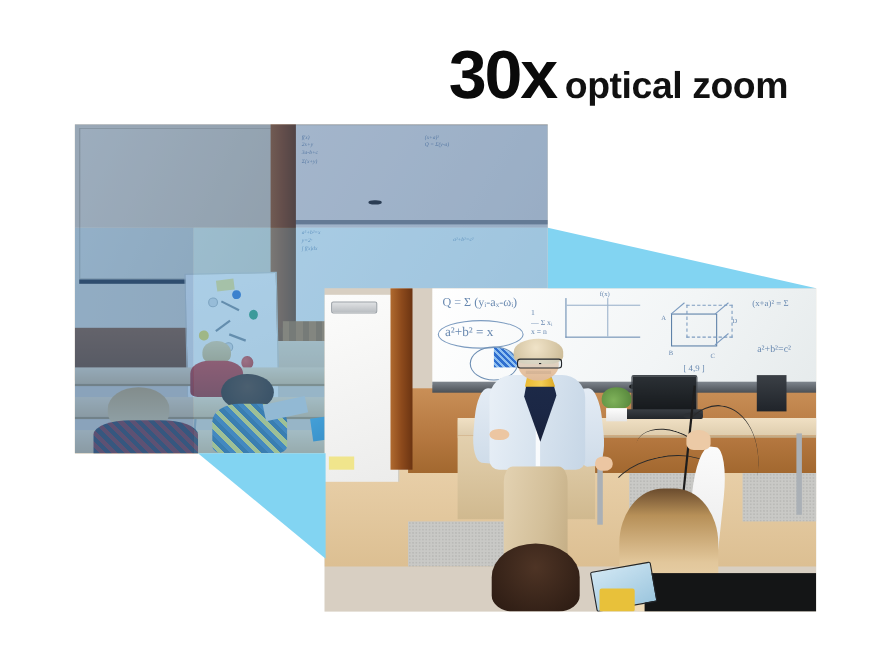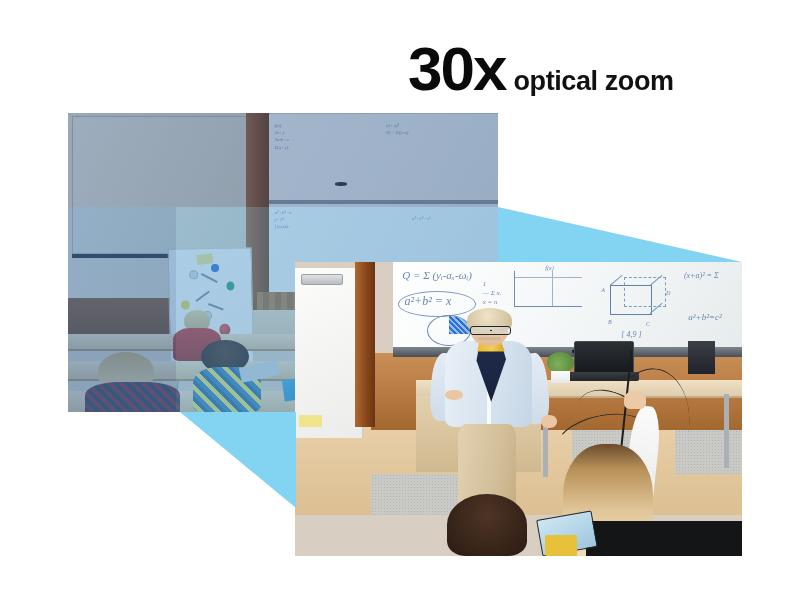--- a/index.html
+++ b/index.html
@@ -35,21 +35,21 @@
     font-family: "Liberation Sans", sans-serif;
     font-weight: bold;
     font-size: 62px;
     letter-spacing: -2px;
     color: #0a0a0a;
     vertical-align: baseline;
   }
   .headline .small {
     font-family: "Liberation Sans", sans-serif;
     font-weight: bold;
-    font-size: 27px;
+    font-size: 34px;
     letter-spacing: -0.4px;
     color: #111111;
     margin-left: 8px;
     vertical-align: baseline;
   }
 
   
   .photo {
     position: absolute;
     overflow: hidden;
@@ -162,21 +162,20 @@
     background: linear-gradient(180deg,#7e858d,#4a4f55);
   }
   #zoom-photo .z-board-marker {
     left: 62%; top: 29.7%; width: 3.4%; height: 1.6%;
     background: #1c1f22; border-radius: 40%;
   }
   #zoom-photo .z-ink {
     position: absolute;
     color: #5b7ea9;
     font-family: "Liberation Serif", serif;
-    font-style: italic;
     white-space: pre;
     opacity: .92;
   }
   #zoom-photo .z-wood-col {
     left: 13.5%; top: 0; width: 4.4%; height: 56%;
     background: linear-gradient(90deg,#b06a2f,#8d4a1c 50%,#6b3412);
   }
   #zoom-photo .z-flip {
     left: 0; top: 2%; width: 15%; height: 58%;
     background: linear-gradient(160deg,#fcfcfb,#ececeb);

